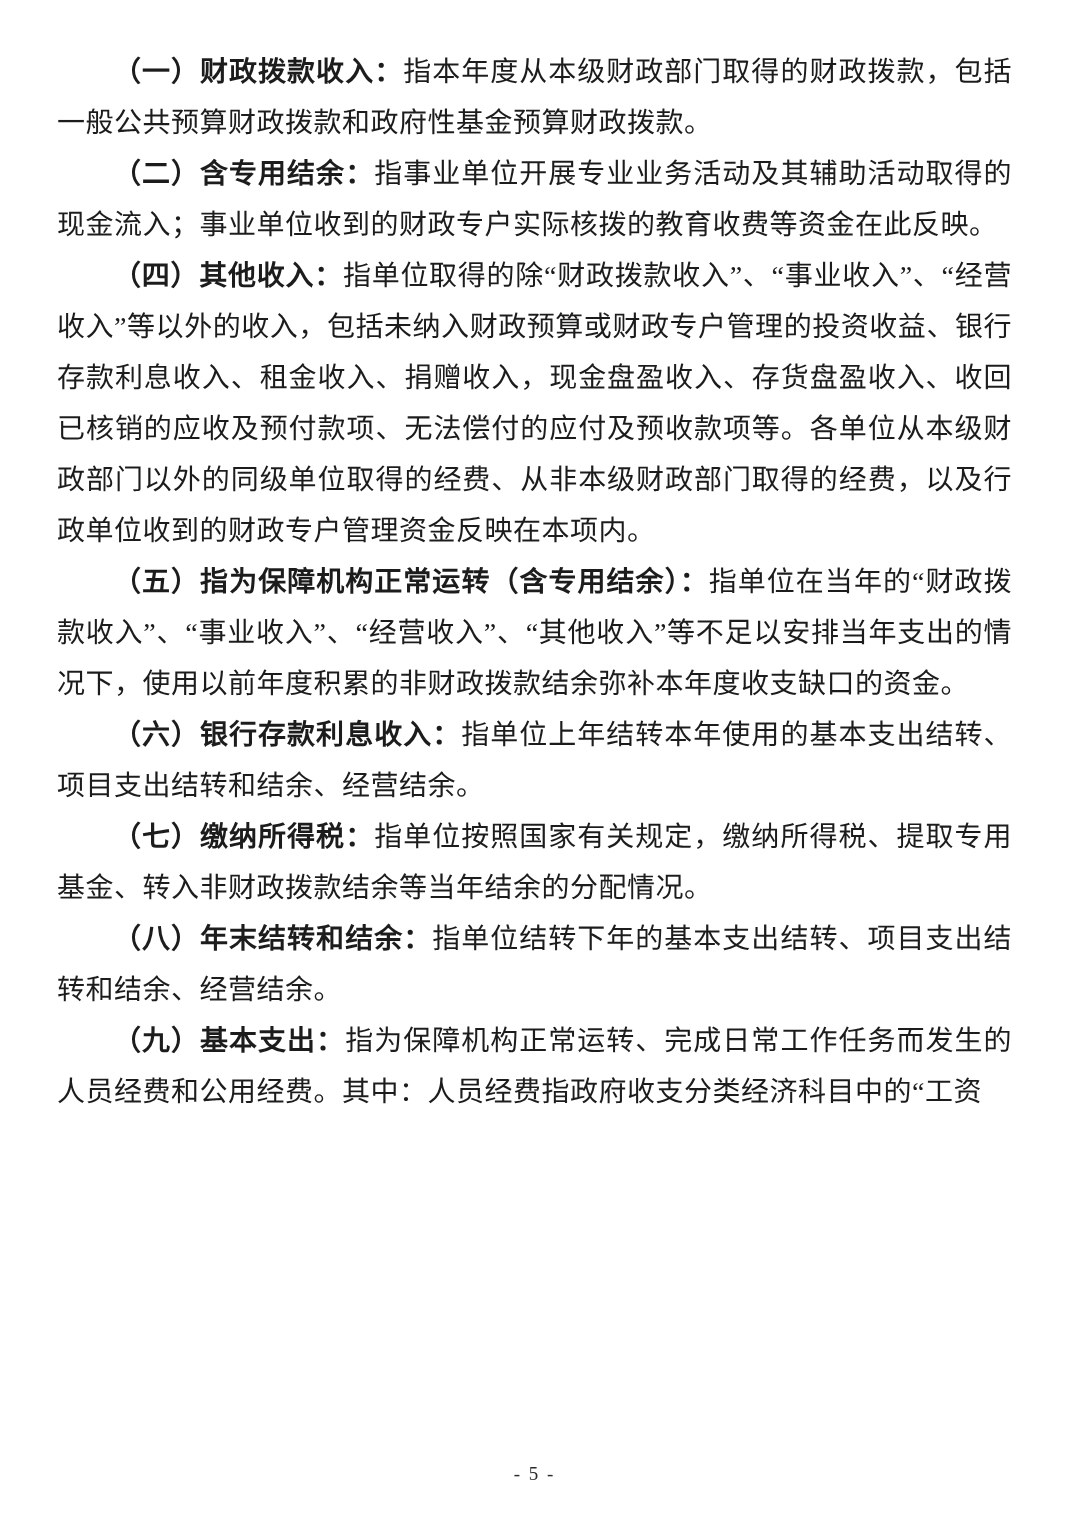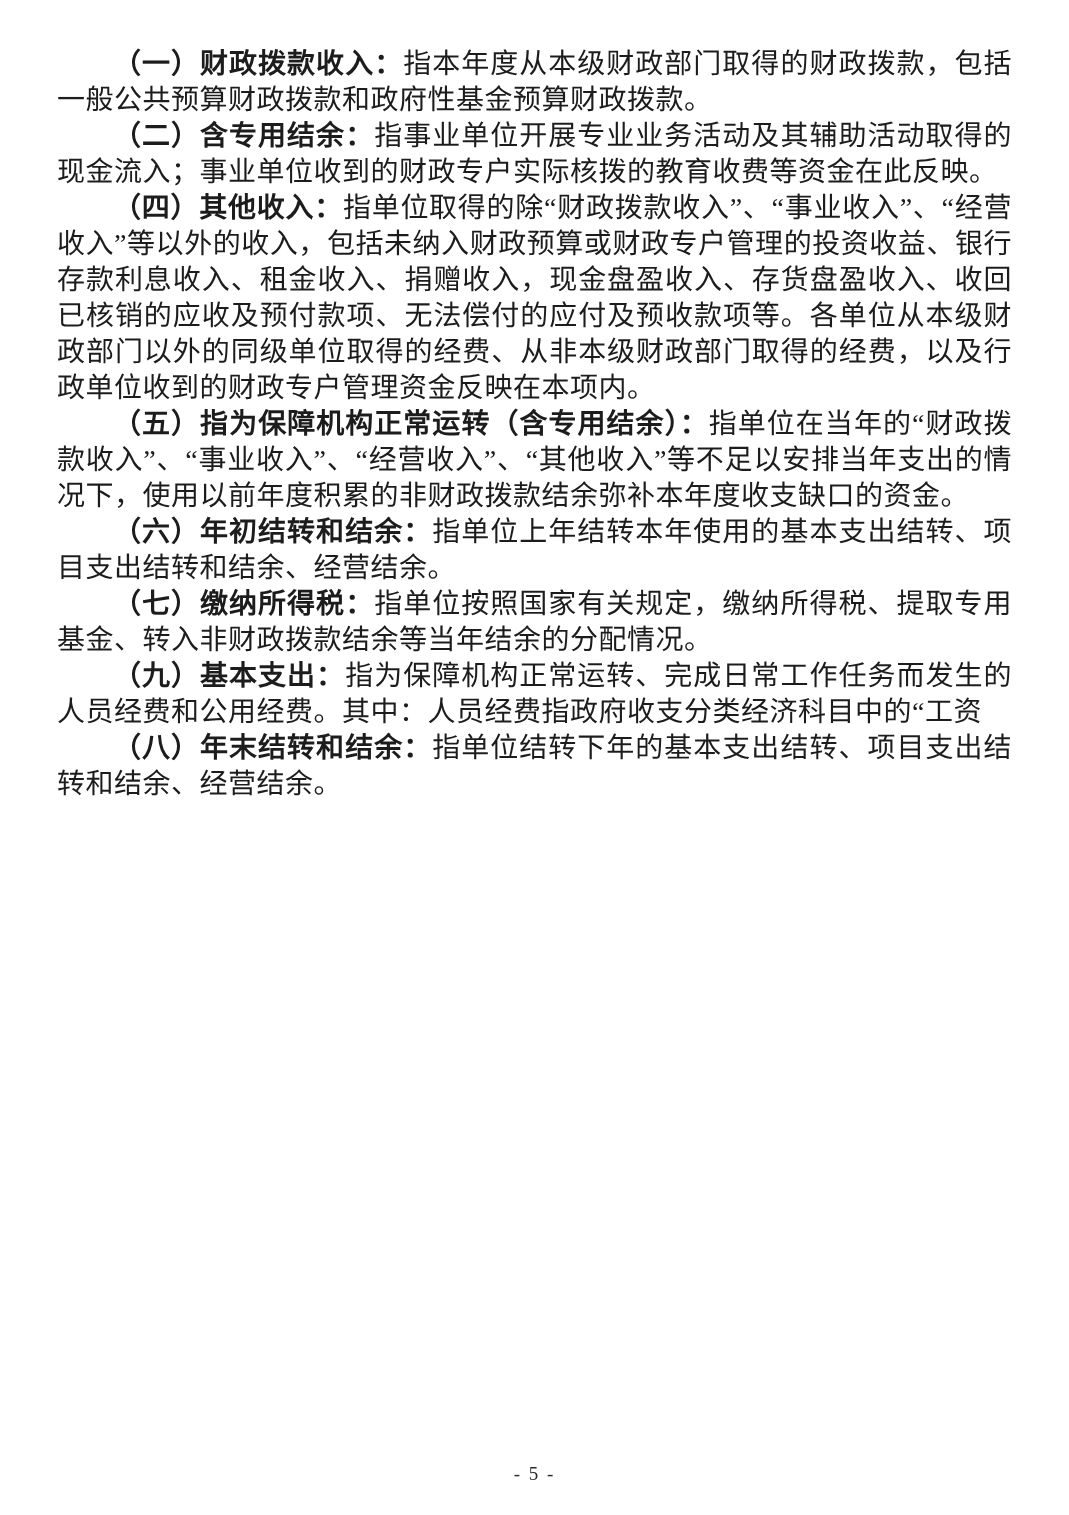--- a/index.html
+++ b/index.html
@@ -18,21 +18,21 @@
     font-family: "Liberation Serif", "DejaVu Serif", serif;
     color: #1c1c1c;
     overflow: hidden;
   }
   .content {
     width: 955px;
   }
   .para {
     margin: 0;
     font-size: 28px;
-    line-height: 36px;
+    line-height: 51px;
     letter-spacing: 0.5px;
     text-align: justify;
     text-indent: 2em;
     word-break: break-all;
   }
   .para .head {
     font-weight: bold;
     font-family: "Liberation Sans", "DejaVu Sans", sans-serif;
   }
   .page-footer {
@@ -55,24 +55,24 @@
 
     <p class="para"><span class="head">（一）财政拨款收入：</span><span>指本年度从本级财政部门取得的财政拨款，包括一般公共预算财政拨款和政府性基金预算财政拨款。</span></p>
 
     <p class="para"><span class="head">（二）含专用结余：</span><span>指事业单位开展专业业务活动及其辅助活动取得的现金流入；事业单位收到的财政专户实际核拨的教育收费等资金在此反映。</span></p>
 
 
     <p class="para"><span class="head">（四）其他收入：</span><span>指单位取得的除“财政拨款收入”、“事业收入”、“经营收入”等以外的收入，包括未纳入财政预算或财政专户管理的投资收益、银行存款利息收入、租金收入、捐赠收入，现金盘盈收入、存货盘盈收入、收回已核销的应收及预付款项、无法偿付的应付及预收款项等。各单位从本级财政部门以外的同级单位取得的经费、从非本级财政部门取得的经费，以及行政单位收到的财政专户管理资金反映在本项内。</span></p>
 
     <p class="para"><span class="head">（五）指为保障机构正常运转（含专用结余）：</span><span>指单位在当年的“财政拨款收入”、“事业收入”、“经营收入”、“其他收入”等不足以安排当年支出的情况下，使用以前年度积累的非财政拨款结余弥补本年度收支缺口的资金。</span></p>
 
-    <p class="para"><span class="head">（六）年初结转和结余：</span><span>指单位上年结转本年使用的基本支出结转、项目支出结转和结余、经营结余。</span></p>
+    <p class="para"><span class="head">（六）银行存款利息收入：</span><span>指单位上年结转本年使用的基本支出结转、项目支出结转和结余、经营结余。</span></p>
 
     <p class="para"><span class="head">（七）缴纳所得税：</span><span>指单位按照国家有关规定，缴纳所得税、提取专用基金、转入非财政拨款结余等当年结余的分配情况。</span></p>
 
+    <p class="para"><span class="head">（八）年末结转和结余：</span><span>指单位结转下年的基本支出结转、项目支出结转和结余、经营结余。</span></p>
+
     <p class="para"><span class="head">（九）基本支出：</span><span>指为保障机构正常运转、完成日常工作任务而发生的人员经费和公用经费。其中：人员经费指政府收支分类经济科目中的“工资</span></p>
-
-    <p class="para"><span class="head">（八）年末结转和结余：</span><span>指单位结转下年的基本支出结转、项目支出结转和结余、经营结余。</span></p>
 
   </div>
 
   <div class="page-footer">- 5 -</div>
 </div>
 
 </body></html>

